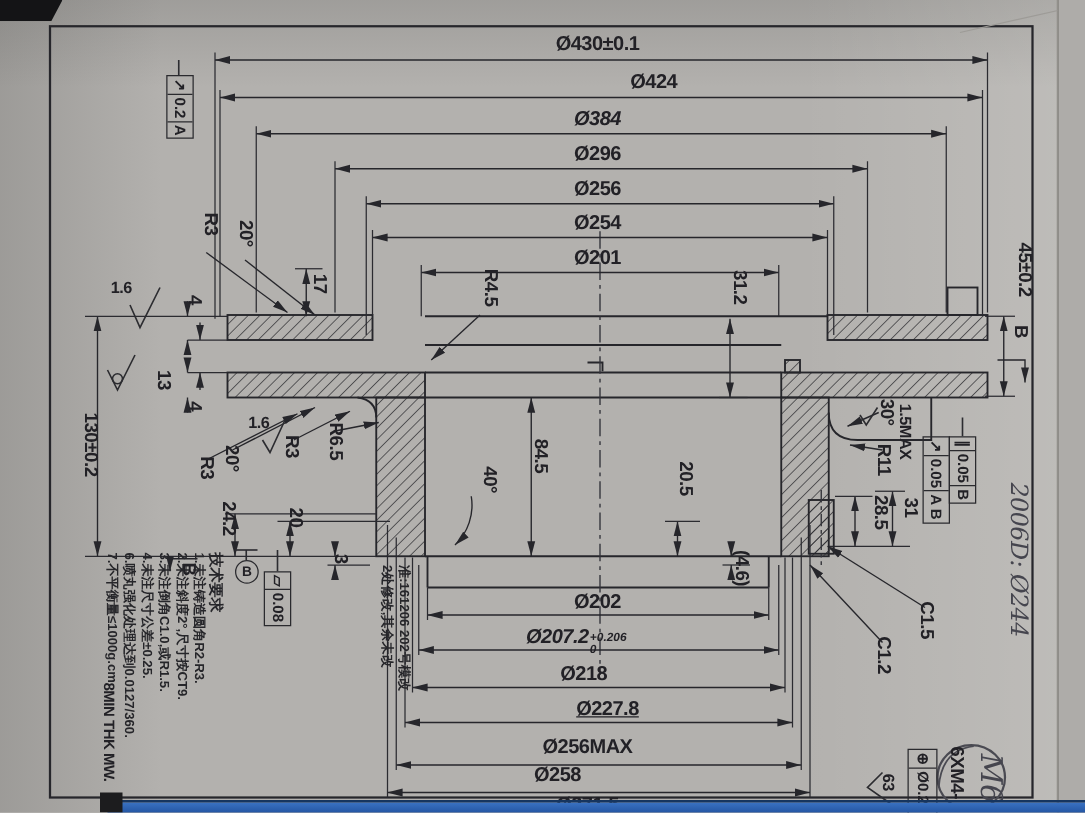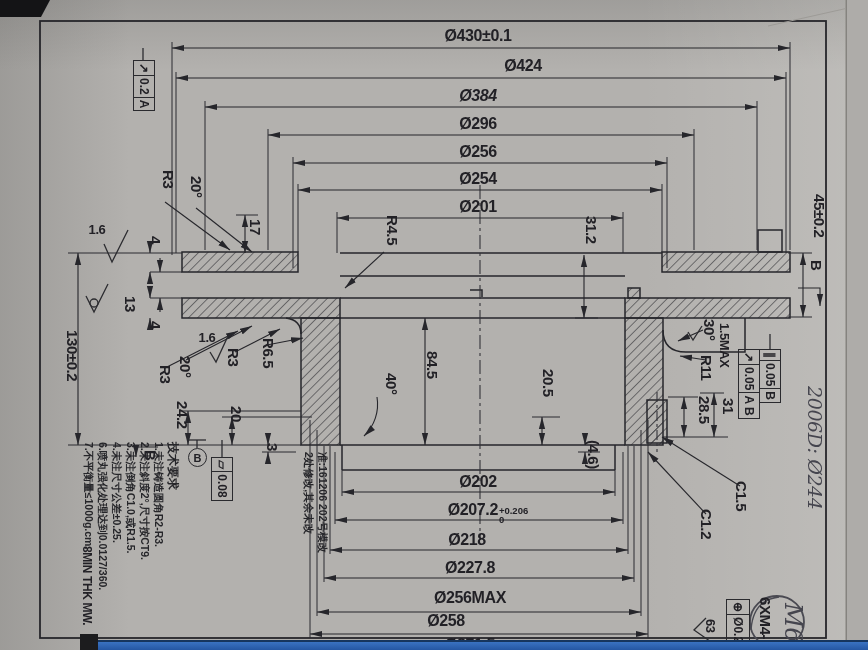--- a/index.html
+++ b/index.html
@@ -216,28 +216,28 @@
 
 <div class="lbl" style="left:478px;top:28px;">Ø430±0.1</div>
 <div class="lbl" style="left:478px;top:58px;margin-left:45px;">Ø424</div>
 <div class="lbl" style="left:478px;top:88px;font-style:italic;">Ø384</div>
 <div class="lbl" style="left:478px;top:116px;">Ø296</div>
 <div class="lbl" style="left:478px;top:144px;">Ø256</div>
 <div class="lbl" style="left:478px;top:171px;">Ø254</div>
 <div class="lbl" style="left:478px;top:199px;">Ø201</div>
 
 <div class="lbl" style="left:478px;top:474px;">Ø202</div>
-<div class="lbl" style="left:488px;top:502px;">
+<div class="lbl" style="left:461px;top:502px;font-style:italic;">
   <span>Ø207.2</span><span class="tol">
       <span>+0.206</span>
       <span>0</span>
     </span>
 </div>
 <div class="lbl" style="left:467px;top:532px;">Ø218</div>
-<div class="lbl" style="left:470px;top:560px;">Ø227.8</div>
+<div class="lbl" style="left:486px;top:560px;text-decoration:underline;">Ø227.8</div>
 <div class="lbl" style="left:470px;top:590px;">Ø256MAX</div>
 <div class="lbl" style="left:446px;top:613px;">Ø258</div>
 <div class="lbl" style="left:470px;top:637px;">Ø271.5</div>
 
 <div class="rot" style="left:80px;top:330px;">130±0.2</div>
 <div class="rot" style="left:138px;top:296px;">13</div>
 <div class="rot" style="left:163px;top:236px;">4</div>
 <div class="rot" style="left:163px;top:321px;">4</div>
 <div class="rot" style="left:263px;top:219px;">17</div>
 <div class="rot" style="left:190px;top:401px;">24.2</div>

